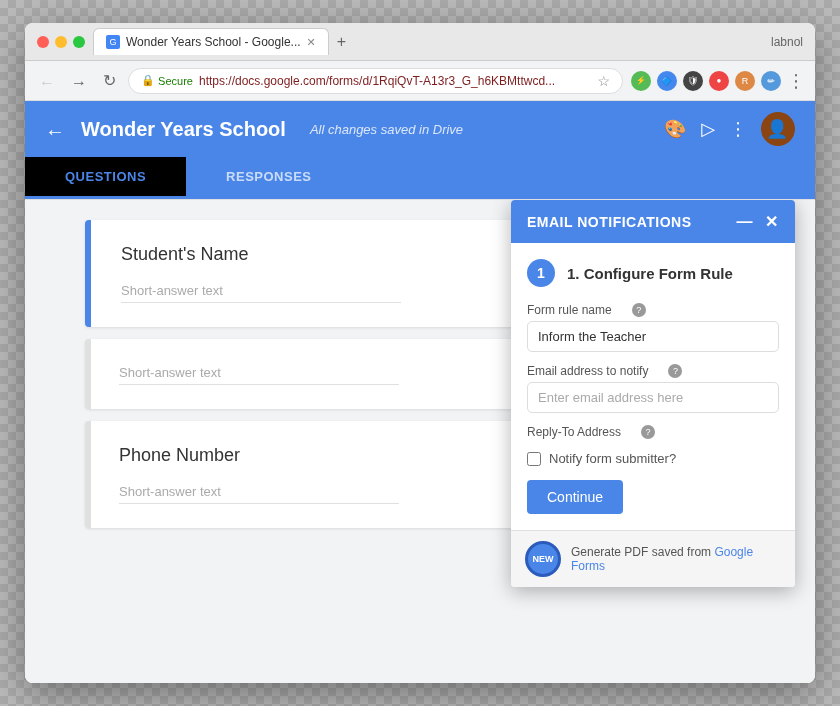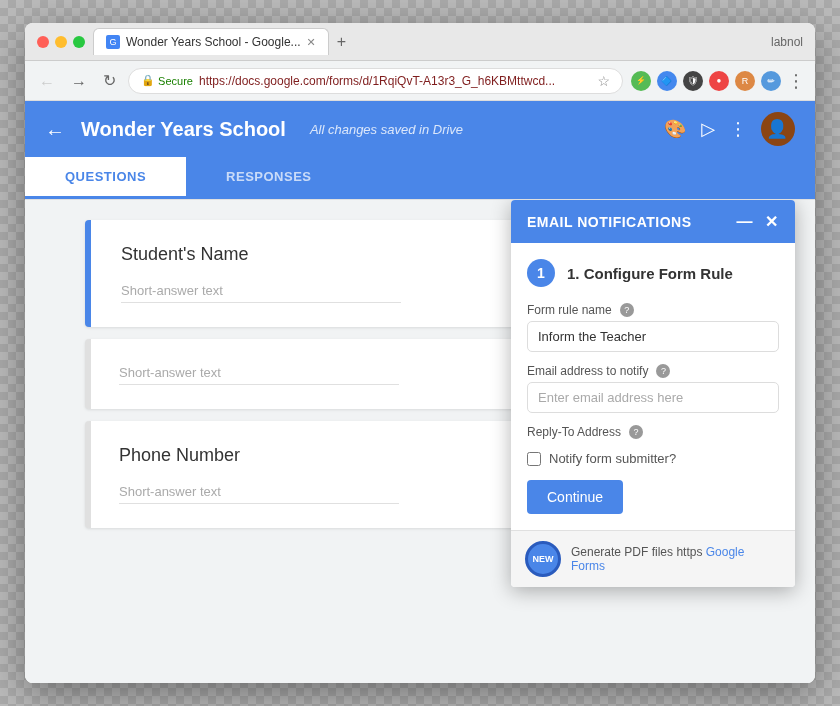--- a/index.html
+++ b/index.html
@@ -220,21 +220,21 @@
       padding: 12px 40px;
       font-size: 13px;
       font-weight: 600;
       letter-spacing: 0.5px;
       cursor: pointer;
       color: rgba(255,255,255,0.7);
       text-transform: uppercase;
     }
     .form-tab.active {
       color: #4a86e8;
-      background: #ffffff;
+      background: #000000;
       border-bottom: 3px solid #4a86e8;
     }
 
     
     .main-content {
       background: #f1f3f4;
       flex: 1;
       display: flex;
       overflow: hidden;
       position: relative;
@@ -346,21 +346,21 @@
 
     .form-group {
       margin-bottom: 12px;
     }
     .form-label {
       font-size: 12px;
       color: #555;
       margin-bottom: 4px;
       display: flex;
       align-items: center;
-      gap: 8px;
+      gap: 20px;
     }
     .help-icon {
       width: 14px;
       height: 14px;
       border-radius: 50%;
       background: #999;
       color: white;
       font-size: 9px;
       display: inline-flex;
       align-items: center;
@@ -578,21 +578,21 @@
 
           
           <button class="continue-btn">Continue</button>
         </div>
 
         <div class="panel-footer">
           <div class="new-badge">
             <span style="font-size:9px;font-weight:bold;">NEW</span>
           </div>
           <div>
-            <span class="footer-text">Generate PDF files https</span>
+            <span class="footer-text">Generate PDF saved from</span>
             <a href="#" class="footer-link">Google Forms</a>
           </div>
         </div>
 
       </div>
     </div>
 
   </div>
 </div>
 

